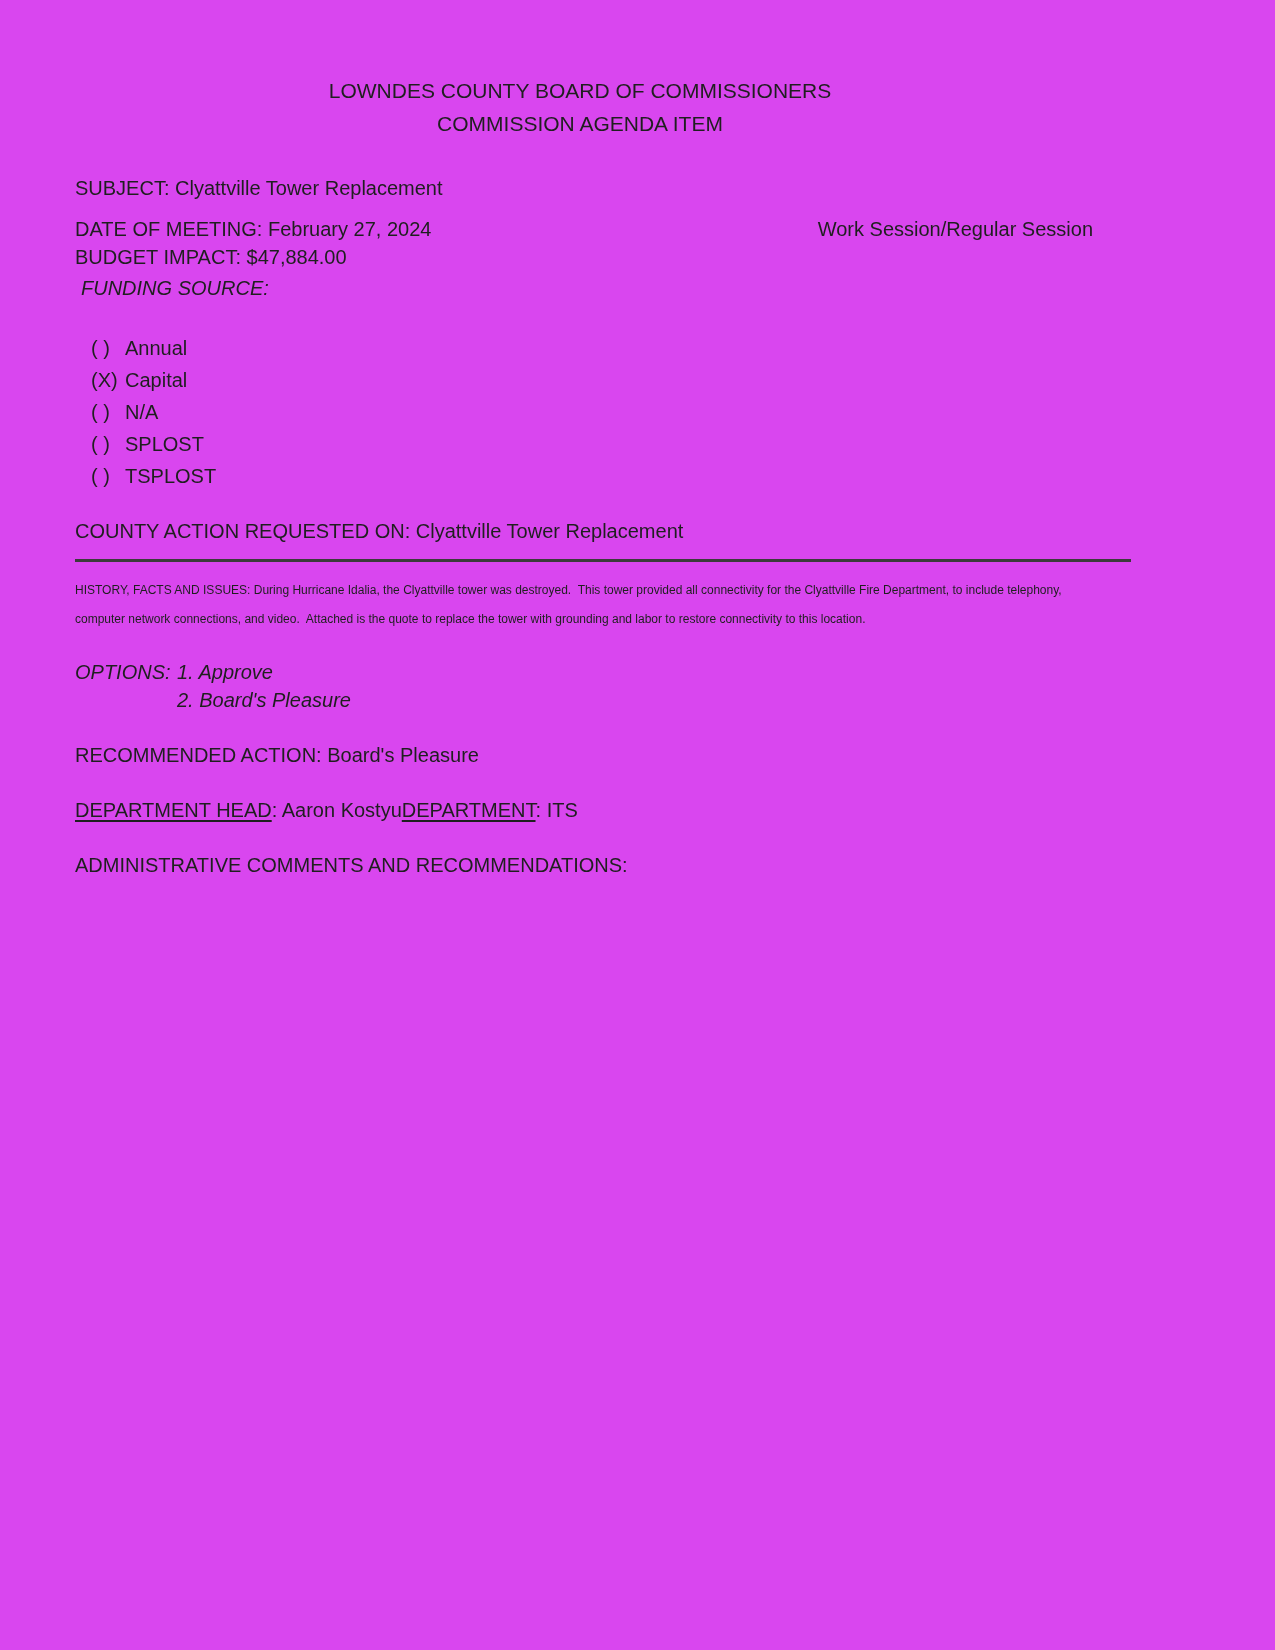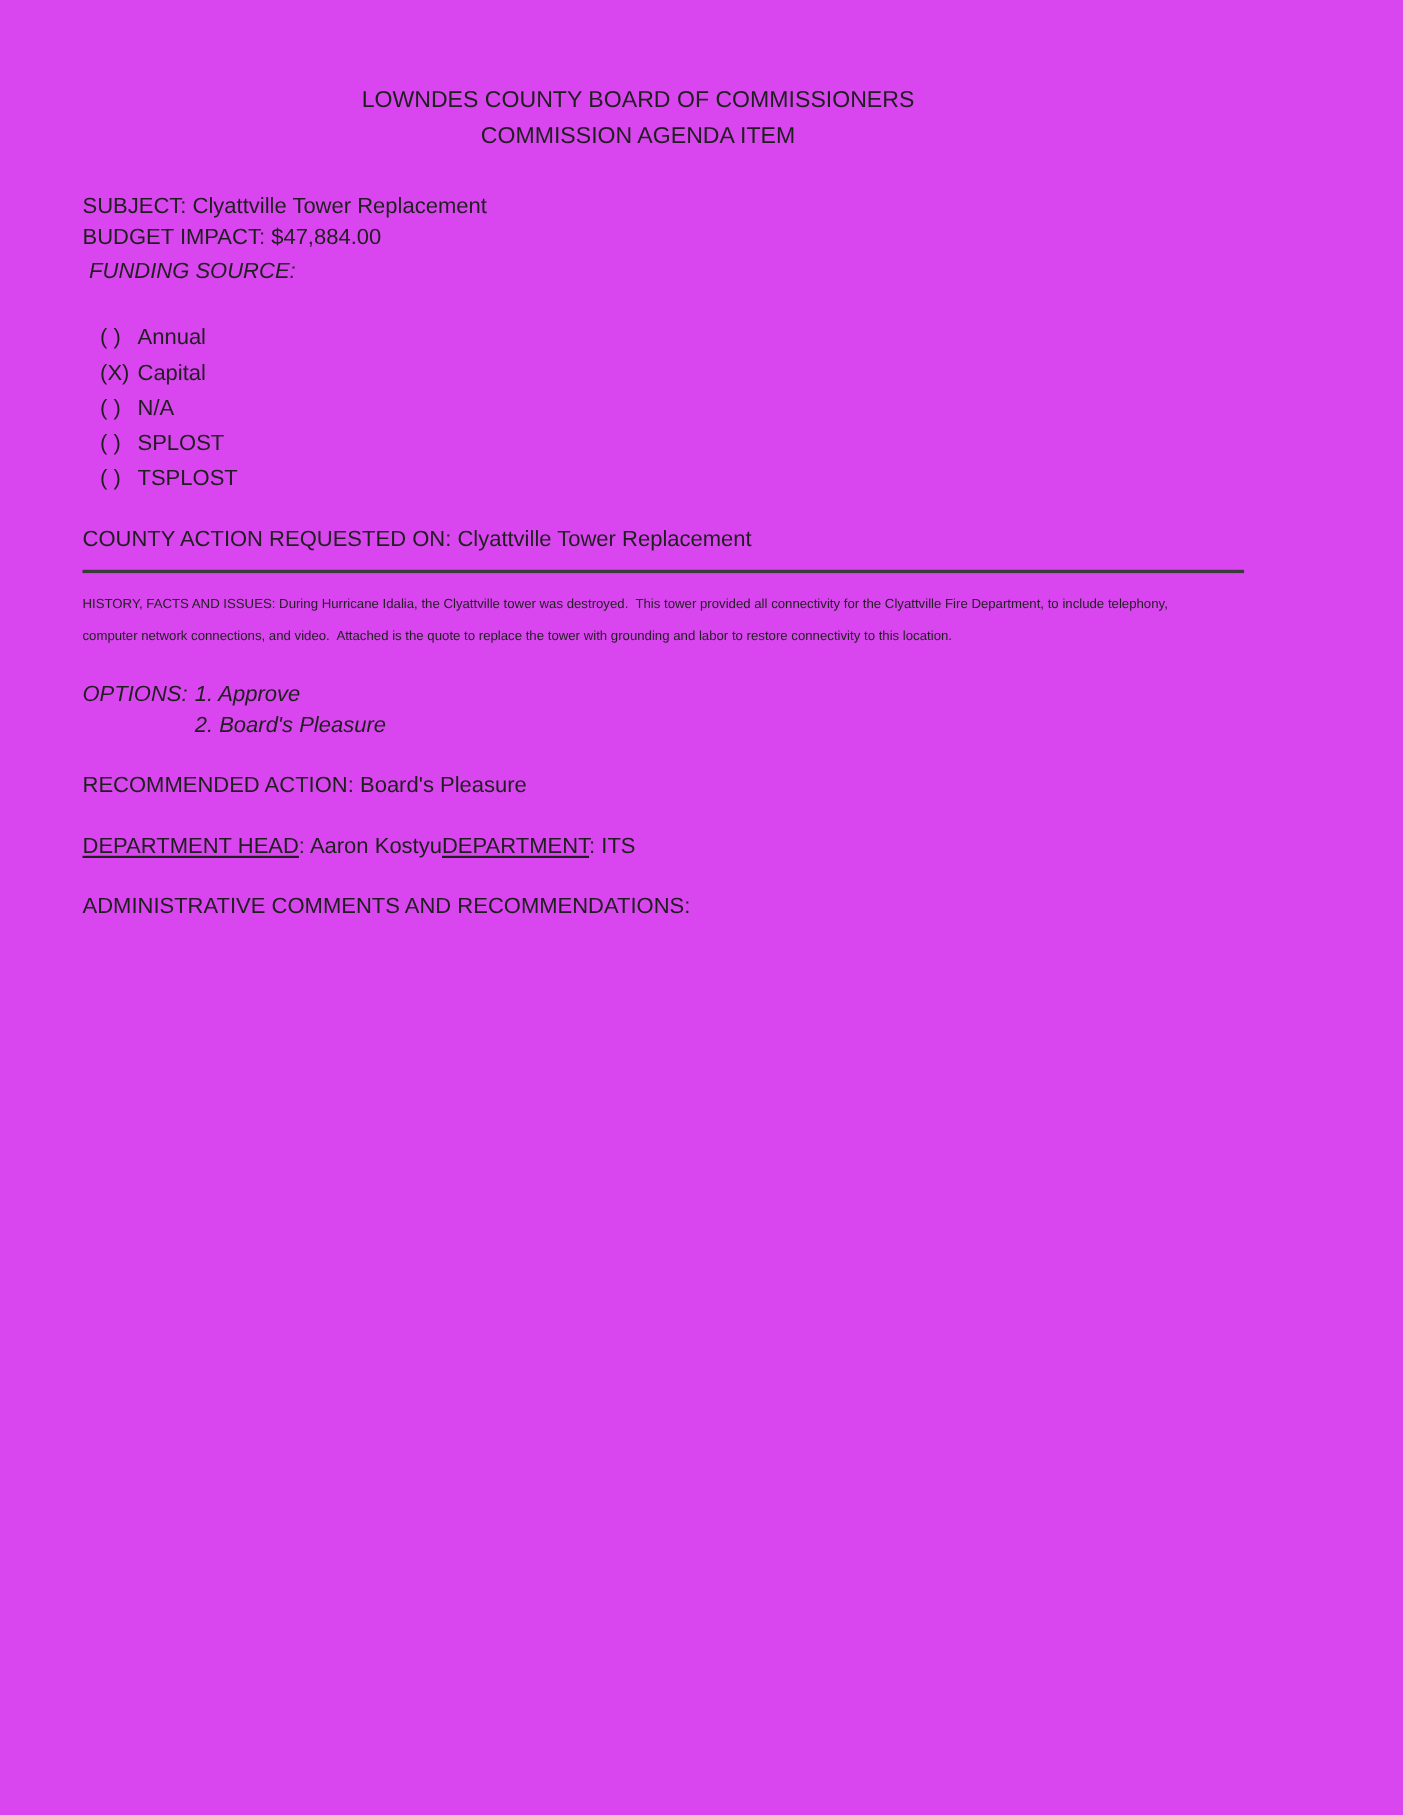--- a/index.html
+++ b/index.html
@@ -81,20 +81,24 @@
 
 <div class="page">
 
   <div class="doc-header">
     <div>LOWNDES COUNTY BOARD OF COMMISSIONERS</div>
     <div>COMMISSION AGENDA ITEM</div>
   </div>
 
   <div class="line subject-line"><span>SUBJECT:</span> <span>Clyattville Tower Replacement</span></div>
 
+  <div class="date-row">
+    <div class="line"><span>DATE OF MEETING:</span> <span>February 27, 2024</span></div>
+    <div class="line">Work Session/Regular Session</div>
+  </div>
 
   <div class="line budget-line"><span>BUDGET IMPACT:</span> <span>$47,884.00</span></div>
 
   <div class="line funding-line">FUNDING SOURCE:</div>
 
   <div class="funding-list">
     <div class="funding-row">
       <span class="funding-mark">( )</span>
       <span class="funding-label">Annual</span>
     </div>

